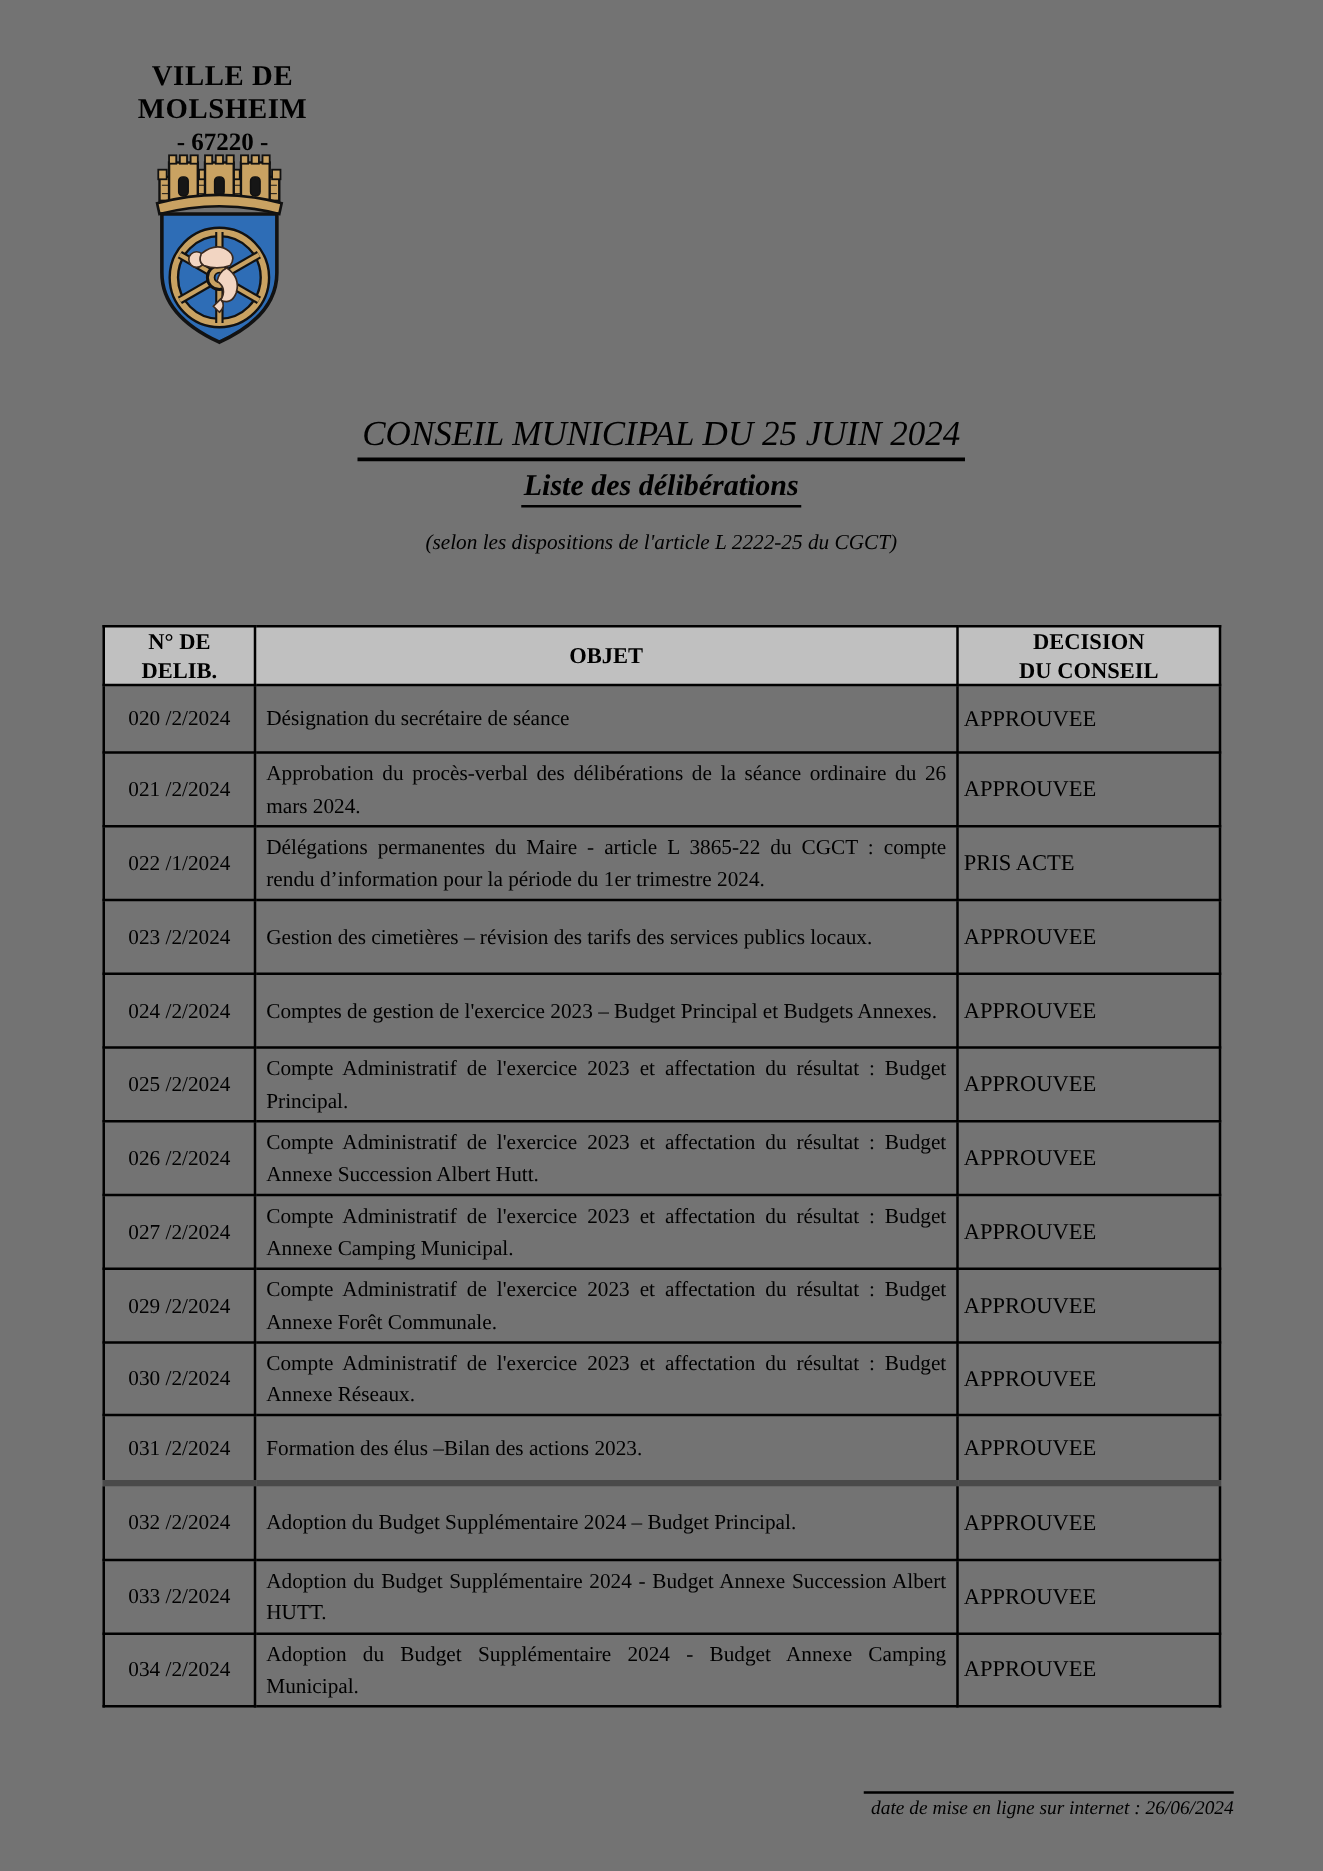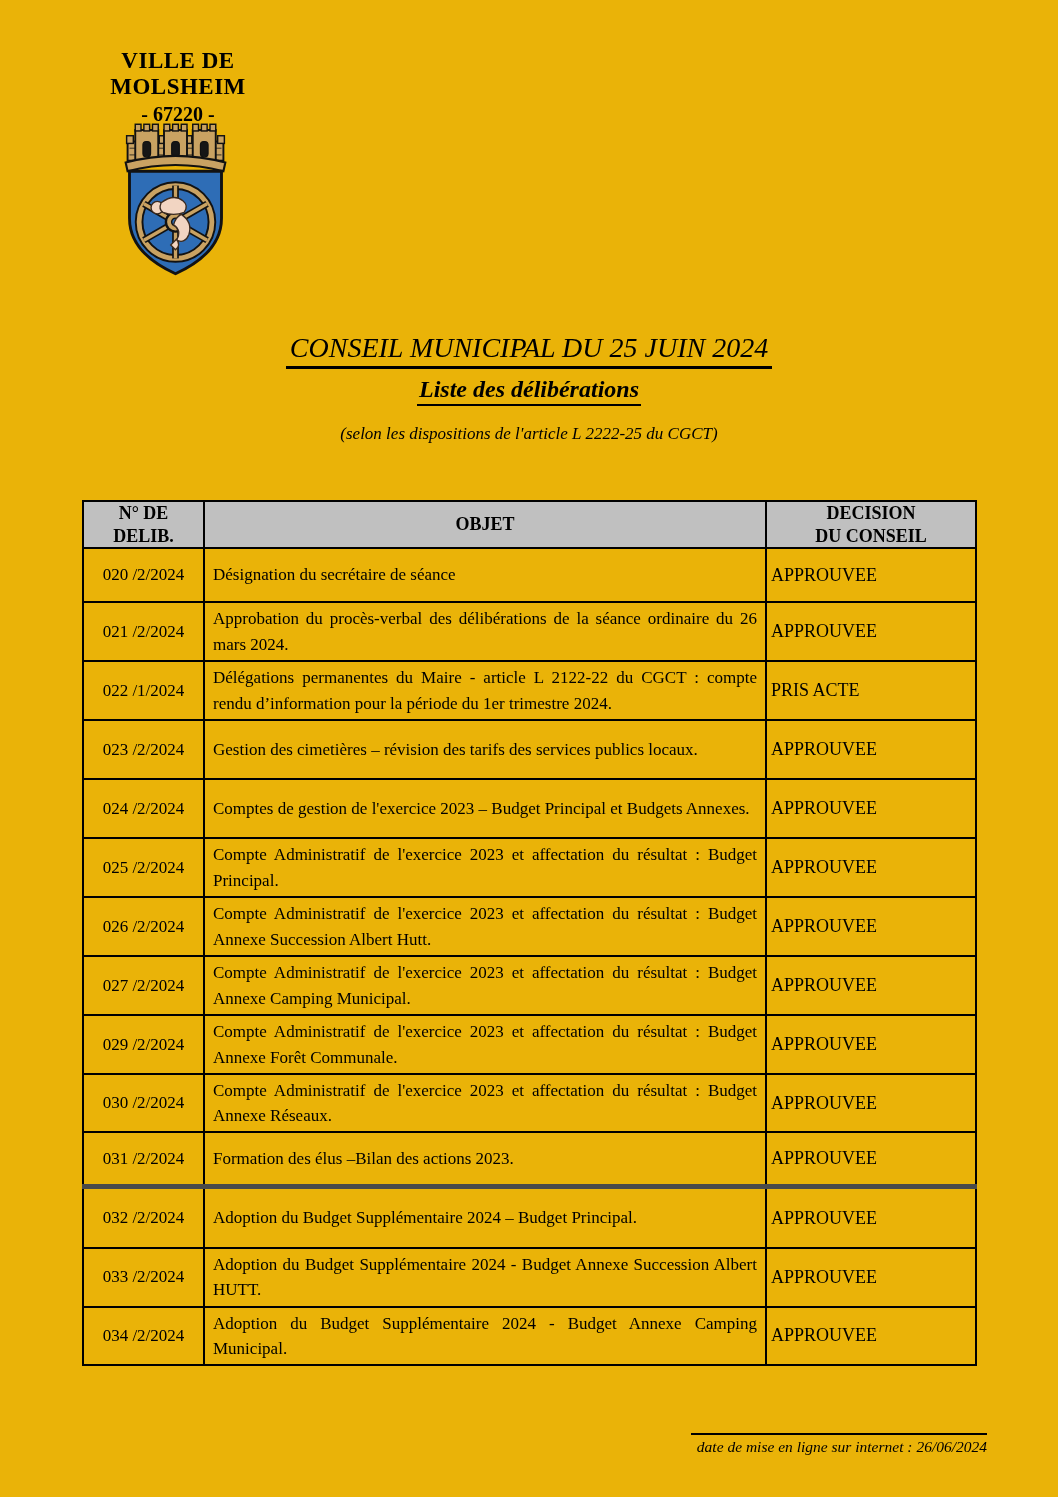--- a/index.html
+++ b/index.html
@@ -4,21 +4,21 @@
 <style>
   * { margin: 0; padding: 0; box-sizing: border-box; }
   html, body { background: #ffffff; }
   body {
     width: 1058px; height: 1497px;
     font-family: "Liberation Serif", serif;
     color: #000;
     position: relative;
     overflow: hidden;
   }
-  .page { position: absolute; inset: 0; background: #eab308; }
+  .page { position: absolute; inset: 0; background: #737373; }
 
   
   .letterhead {
     position: absolute; left: 58px; top: 48px;
     width: 240px; text-align: center;
   }
   .city-name { font-size: 23px; font-weight: bold; letter-spacing: 0.5px; }
   .postal-code { font-size: 20px; font-weight: bold; margin-top: 3px; }
 
   .arms { position: absolute; left: 118px; top: 116px; }
@@ -200,21 +200,21 @@
     <td class="c-obj">Désignation du secrétaire de séance</td>
     <td class="c-dec">APPROUVEE</td>
   </tr>
         <tr>
     <td class="c-num">021 /2/2024</td>
     <td class="c-obj">Approbation du procès-verbal des délibérations de la séance ordinaire du 26 mars 2024.</td>
     <td class="c-dec">APPROUVEE</td>
   </tr>
         <tr>
     <td class="c-num">022 /1/2024</td>
-    <td class="c-obj">Délégations permanentes du Maire - article L 2122-22 du CGCT : compte rendu d’information pour la période du 1er trimestre 2024.</td>
+    <td class="c-obj">Délégations permanentes du Maire - article L 3865-22 du CGCT : compte rendu d’information pour la période du 1er trimestre 2024.</td>
     <td class="c-dec">PRIS ACTE</td>
   </tr>
         <tr>
     <td class="c-num">023 /2/2024</td>
     <td class="c-obj">Gestion des cimetières – révision des tarifs des services publics locaux.</td>
     <td class="c-dec">APPROUVEE</td>
   </tr>
         <tr>
     <td class="c-num">024 /2/2024</td>
     <td class="c-obj">Comptes de gestion de l'exercice 2023 – Budget Principal et Budgets Annexes.</td>

